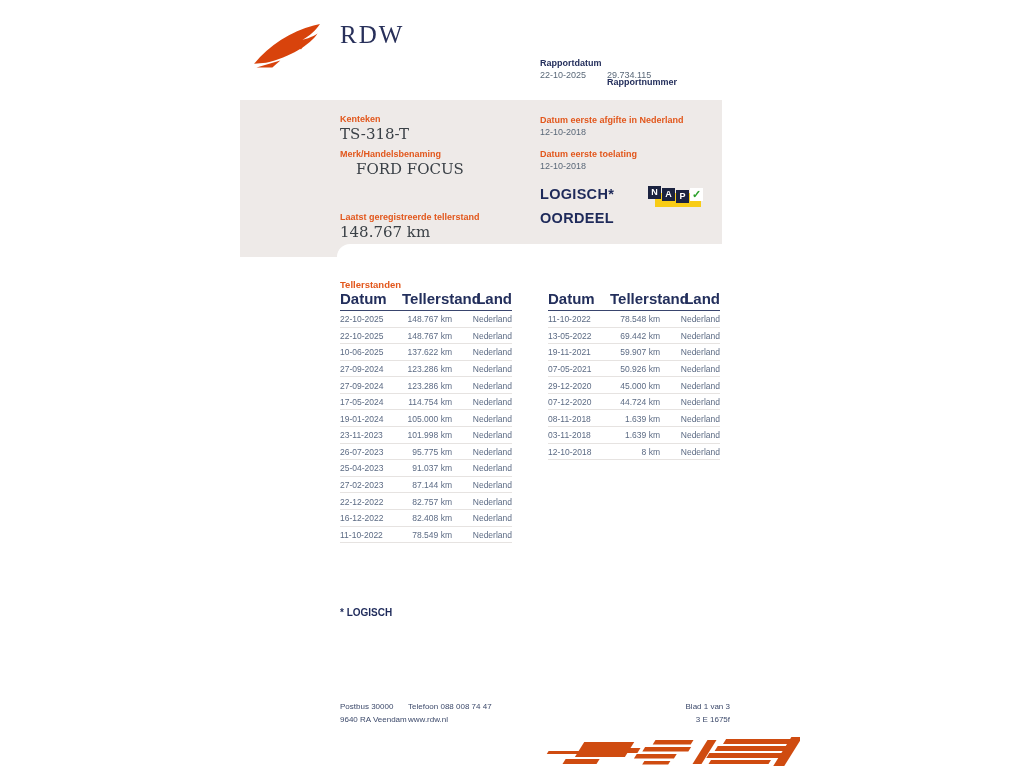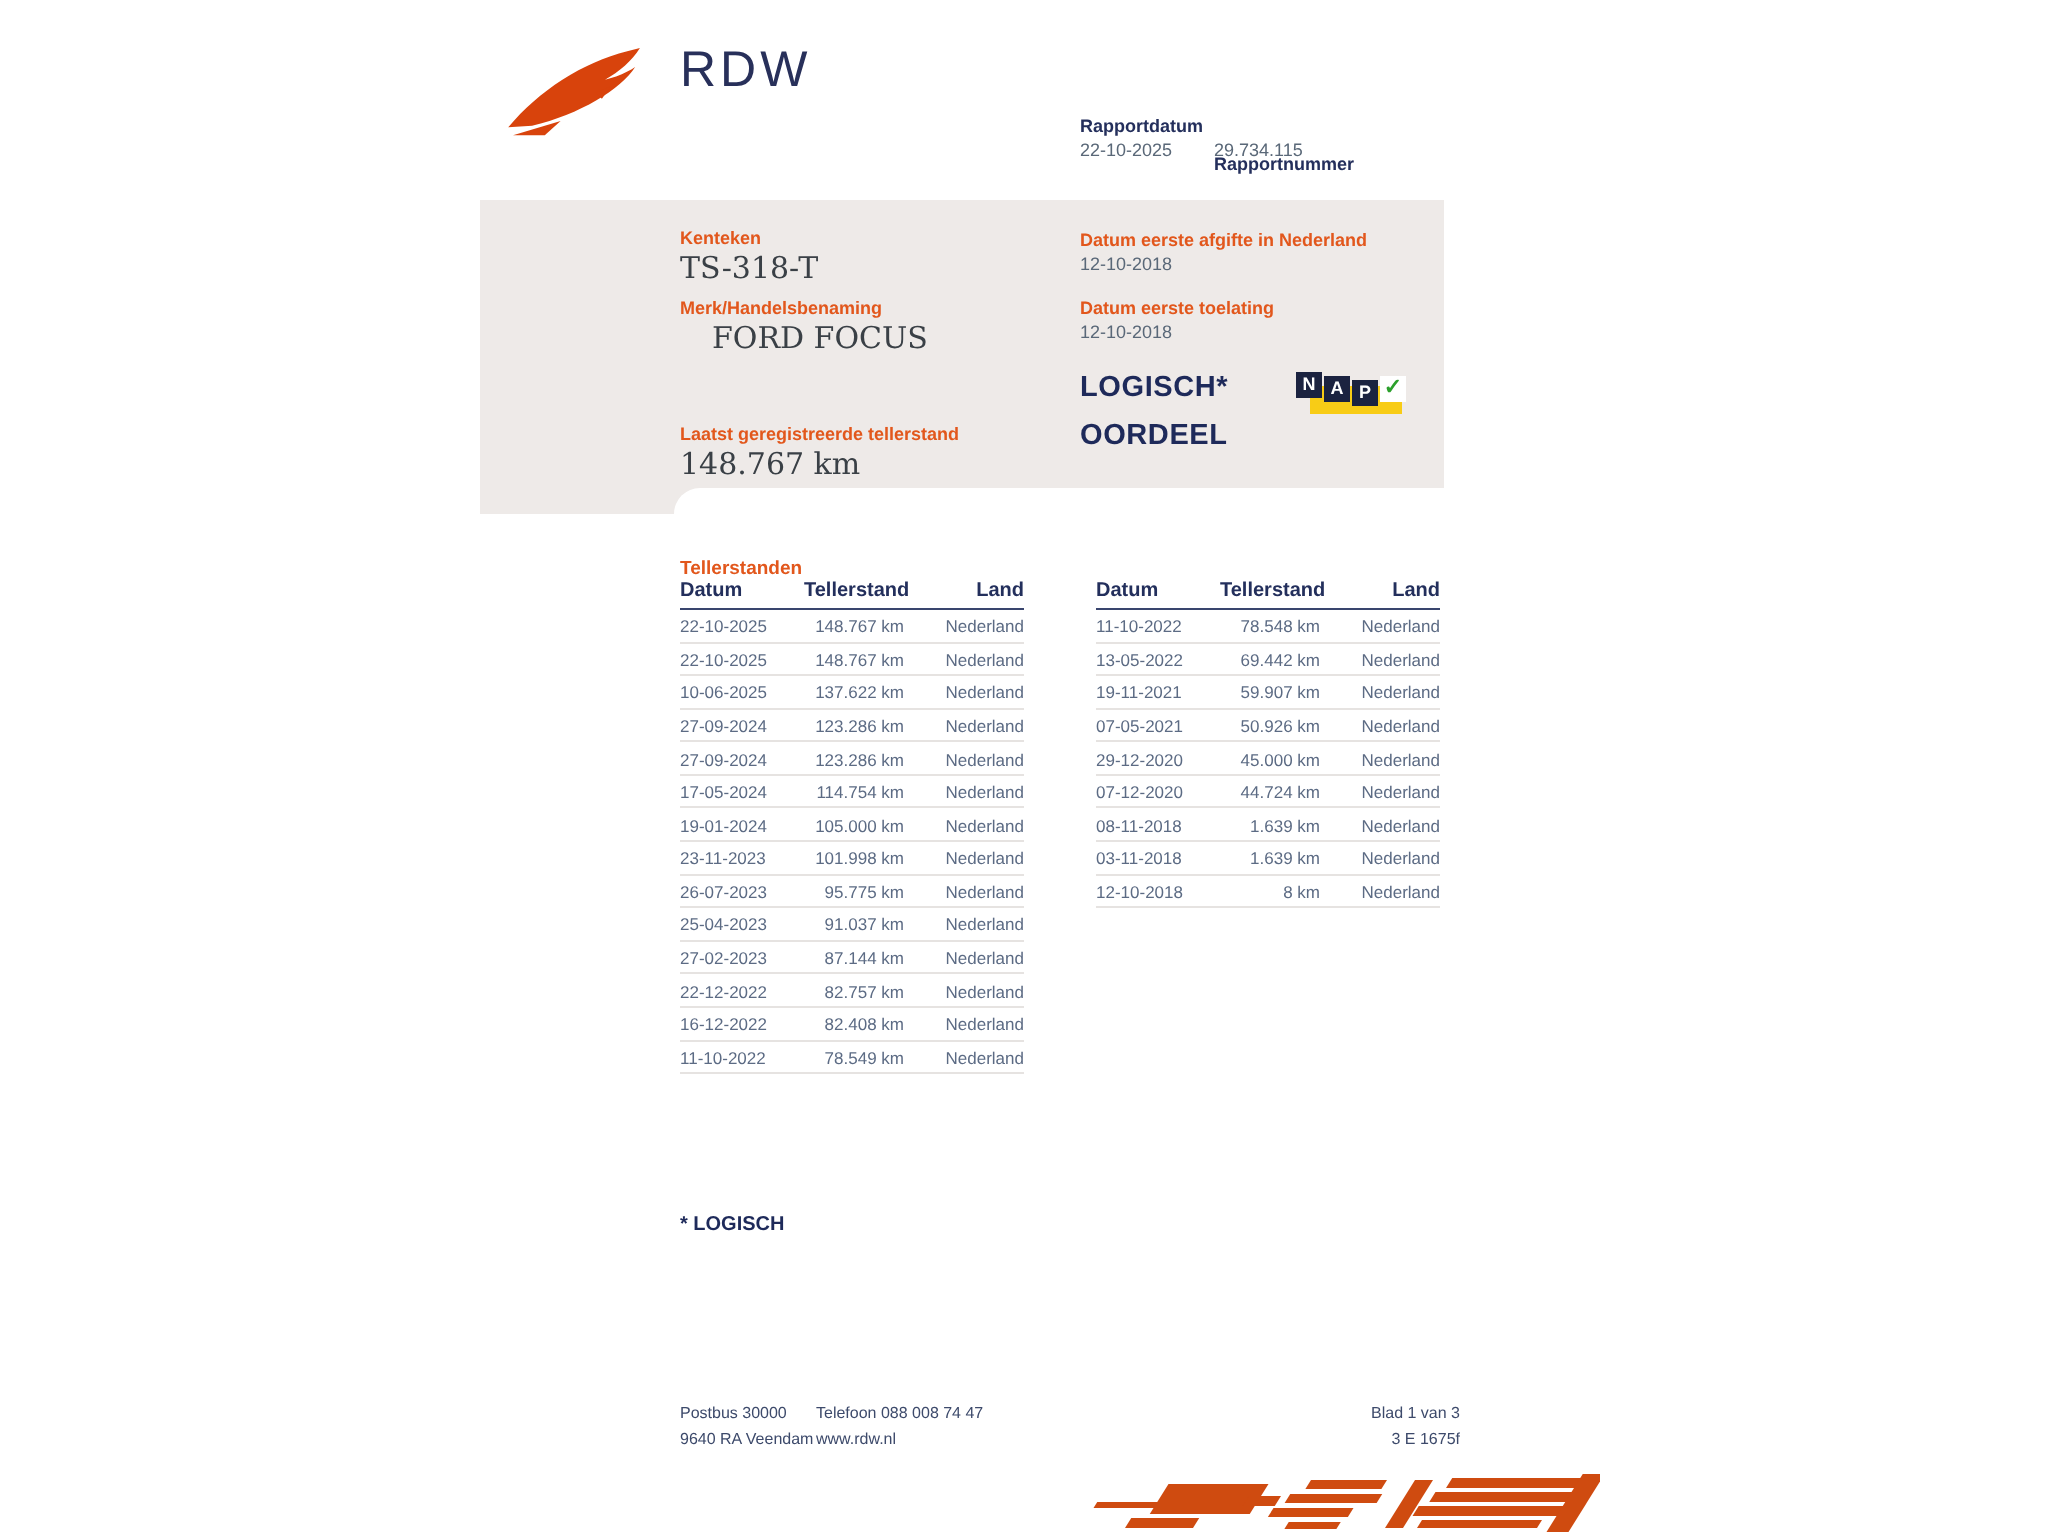--- a/index.html
+++ b/index.html
@@ -4,21 +4,21 @@
 <style>
   * { margin:0; padding:0; box-sizing:border-box; }
   html,body { background:#ffffff; }
   .page {
     position:relative; width:1024px; height:768px; background:#ffffff;
     font-family:"Liberation Sans", sans-serif; overflow:hidden;
   }
   .abs { position:absolute; }
 
   
-  .logo-wordmark { font-family:Liberation Sans, sans-serif; font-size:25px; letter-spacing:2px; color:#28305a; }
+  .logo-wordmark { font-family:Liberation Serif, serif; font-size:25px; letter-spacing:2px; color:#28305a; }
   .doc-title { font-family:"DejaVu Serif", serif; font-size:19px; font-weight:600; color:#e4581a; letter-spacing:0.2px; }
   .meta-label { font-size:9px; font-weight:bold; color:#242f5c; }
   .meta-value { font-size:9px; color:#5a6878; }
 
   
   .panel { left:240px; top:100px; width:482px; height:157px; background:#eeeae8; }
   .panel-notch { position:absolute; left:97px; top:144px; right:0; bottom:0; background:#ffffff; border-top-left-radius:13px; }
   .f-label { font-size:9px; font-weight:bold; color:#e2571c; }
   .f-serif { font-family:"DejaVu Serif", serif; font-size:15px; color:#3a4046; }
   .f-plain { font-size:9px; color:#5a6878; }
@@ -28,21 +28,21 @@
   .nap { width:58px; height:26px; position:absolute; }
   .nap-yellow { position:absolute; left:7px; top:9px; width:46px; height:14px; background:#f8cc16; }
   .nap-sq { position:absolute; width:13px; height:13px; background:#1b2340; color:#ffffff;
             font-size:9px; font-weight:bold; text-align:center; line-height:13px; }
   .nap-check { position:absolute; width:13px; height:13px; background:#ffffff; color:#2ca02c;
                font-size:11px; font-weight:bold; text-align:center; line-height:13px; }
 
   
   .tbl-title { font-size:9.5px; font-weight:bold; color:#e2571c; }
   table.odo { border-collapse:collapse; width:172px; table-layout:fixed; font-size:8.5px; }
-  table.odo th { font-size:10px; font-weight:bold; color:#232f5c; padding:0 0 3px 0;
+  table.odo th { font-size:15px; font-weight:bold; color:#232f5c; padding:0 0 3px 0;
                  border-bottom:1px solid #39456e; }
   table.odo td { color:#5c6b84; padding:3.2px 0 2.4px 0; border-bottom:1px solid #e6e3e1; }
   table.odo tbody tr:first-child td { border-top:1.5px solid #e2571c; }
   .c0 { text-align:left; width:62px; }
   .c1 { text-align:right; width:50px; }
   .c2 { text-align:right; width:60px; }
   th.c0 { text-align:left; } th.c1 { text-align:right; } th.c2 { text-align:right; }
 
   
   .note-title { font-size:10px; font-weight:bold; color:#1e2a5a; }

